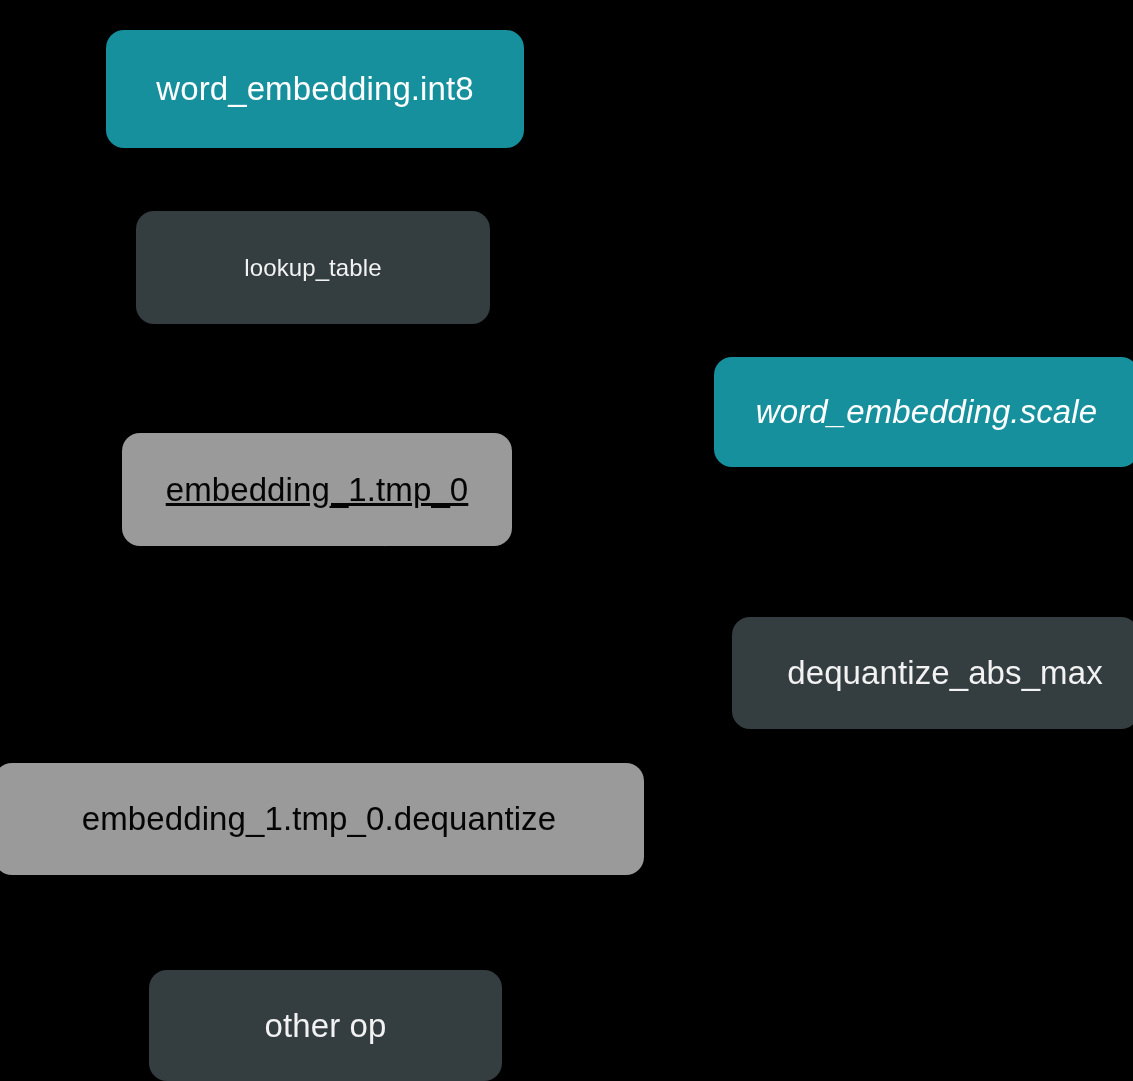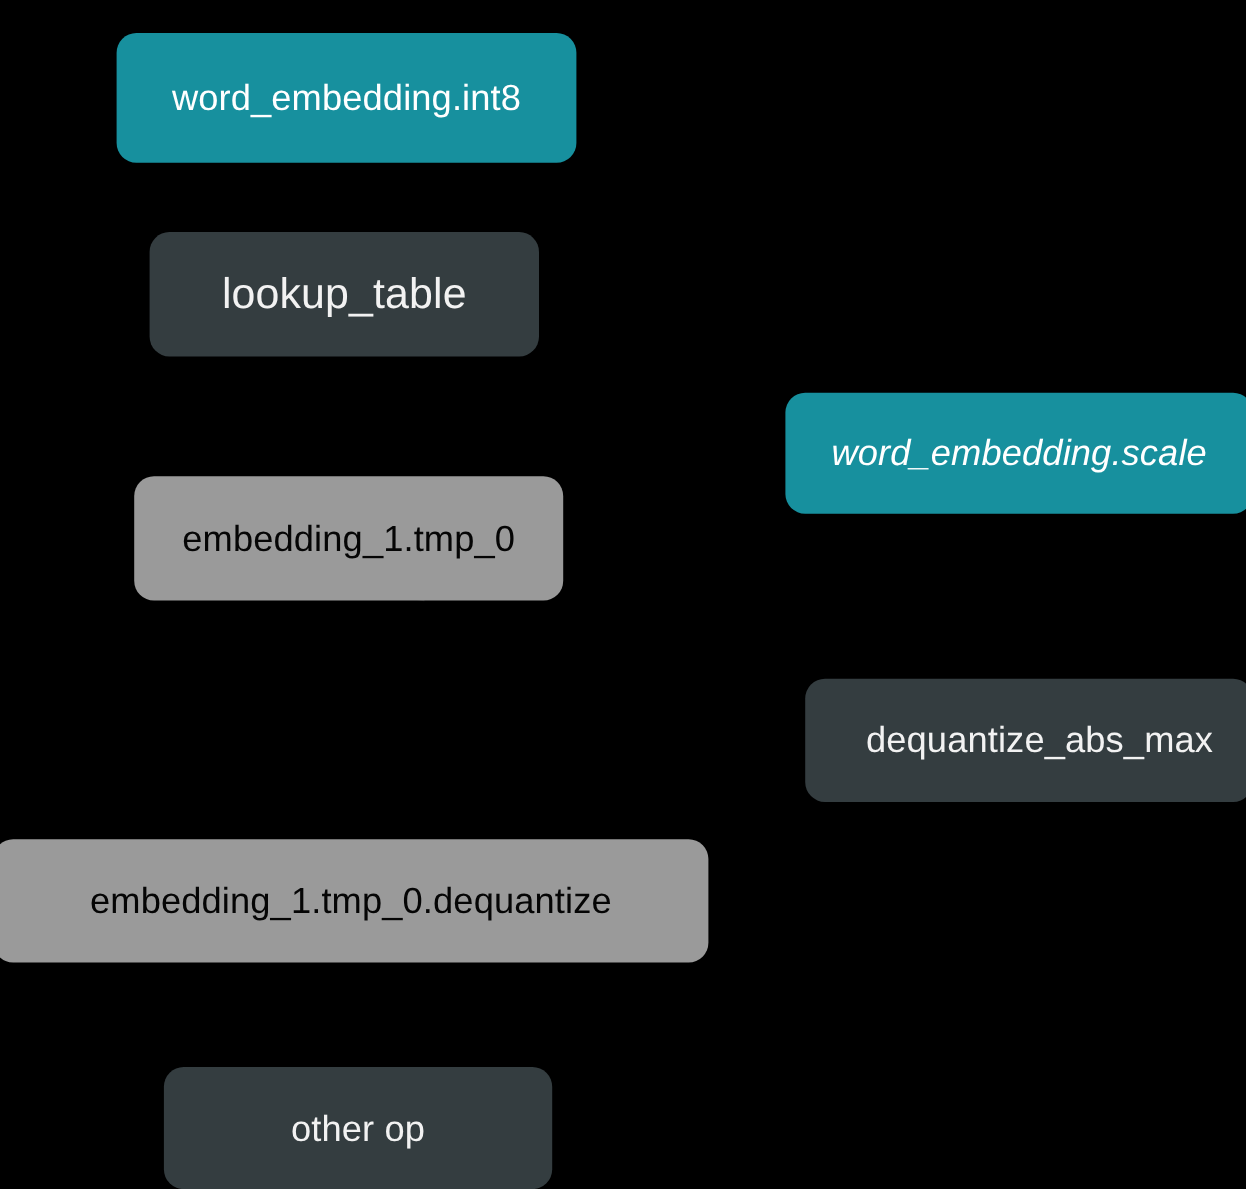--- a/index.html
+++ b/index.html
@@ -65,26 +65,26 @@
   
   #node-word-embedding-int8 {
     left: 106px; top: 0px; width: 418px; height: 118px;
     border-top-left-radius: 18px; border-top-right-radius: 18px; margin-top: 30px;
   }
   #node-word-embedding-int8 .node-label { font-size: 33px; }
 
   #node-lookup-table {
     left: 136px; top: 211px; width: 354px; height: 113px;
   }
-  #node-lookup-table .node-label { font-size: 39px; }
+  #node-lookup-table .node-label { font-size: 24px; }
 
   #node-embedding-1-tmp-0 {
     left: 122px; top: 433px; width: 390px; height: 113px;
   }
-  #node-embedding-1-tmp-0 .node-label { font-size: 33px; }
+  #node-embedding-1-tmp-0 .node-label { font-size: 33px; text-decoration: underline; }
 
   #node-word-embedding-scale {
     left: 714px; top: 357px; width: 425px; height: 110px;
   }
   #node-word-embedding-scale .node-label { font-size: 33px; font-style: italic; }
 
   #node-dequantize-abs-max {
     left: 732px; top: 617px; width: 407px; height: 112px;
   }
   #node-dequantize-abs-max .node-label { font-size: 33px; margin-left: 19px; }

